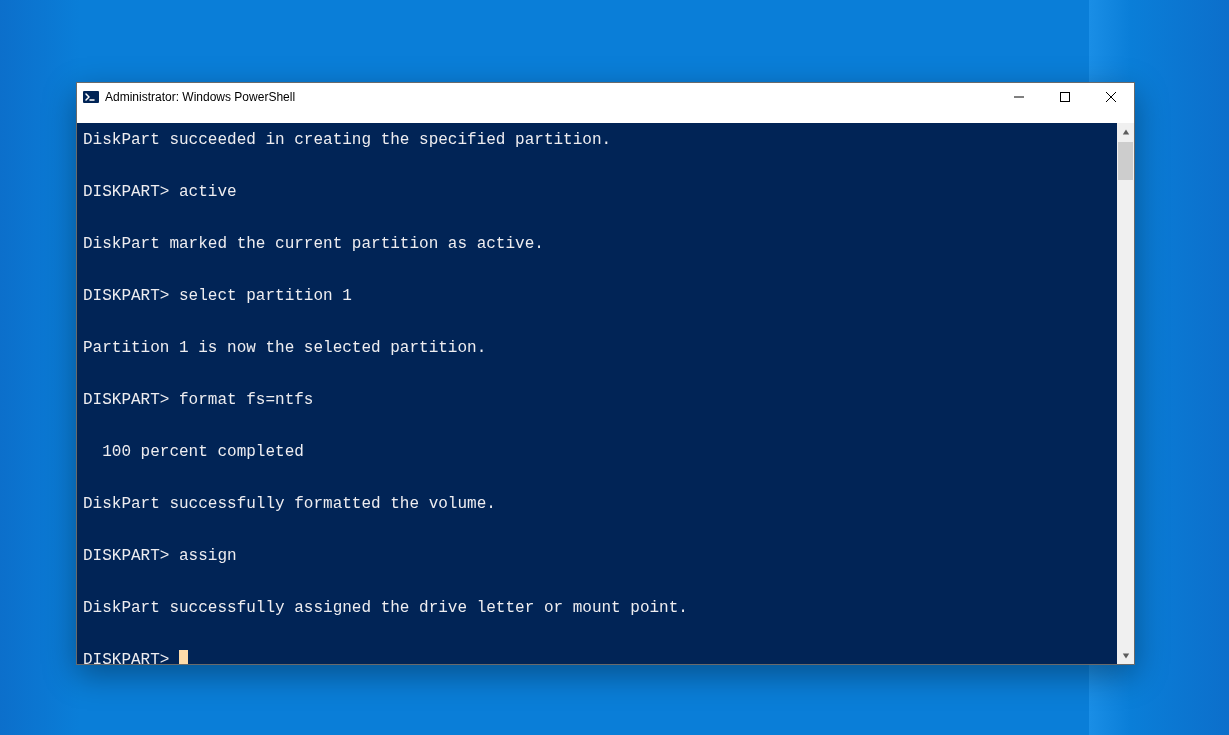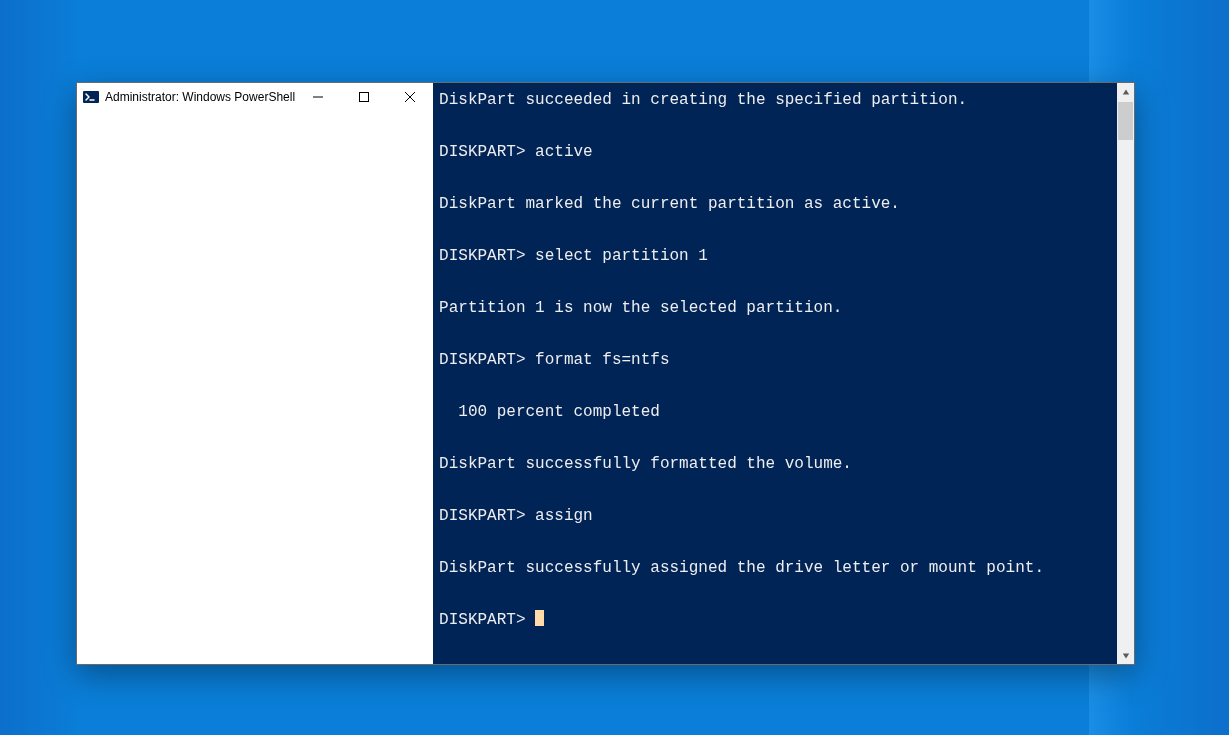--- a/index.html
+++ b/index.html
@@ -17,21 +17,21 @@
     .window {
       position: absolute;
       left: 76px;
       top: 82px;
       width: 1059px;
       height: 583px;
       background: #ffffff;
       border: 1px solid #6a6a6a;
       box-shadow: 0 10px 30px rgba(0,0,0,0.35);
       display: flex;
-      flex-direction: row;
+      flex-direction: column;
     }
     .titlebar {
       height: 28px;
       background: #ffffff;
       display: flex;
       align-items: center;
       padding-left: 6px;
       font-size: 12px;
       color: #000;
       border-bottom: 0;
@@ -57,20 +57,21 @@
       justify-content: center;
       color: #000;
       font-family: "Segoe UI", sans-serif;
     }
     .win-btn svg { width:10px; height:10px; }
     .terminal-wrap {
       flex: 1;
       display: flex;
       background: #012456;
       overflow: hidden;
+      margin-top: 12px;
     }
     .terminal {
       flex: 1;
       padding: 4px 6px 4px 6px;
       color: #eeedf0;
       font-family: Consolas, "Courier New", monospace;
       font-size: 16px;
       line-height: 26px;
       white-space: pre;
       overflow: hidden;

